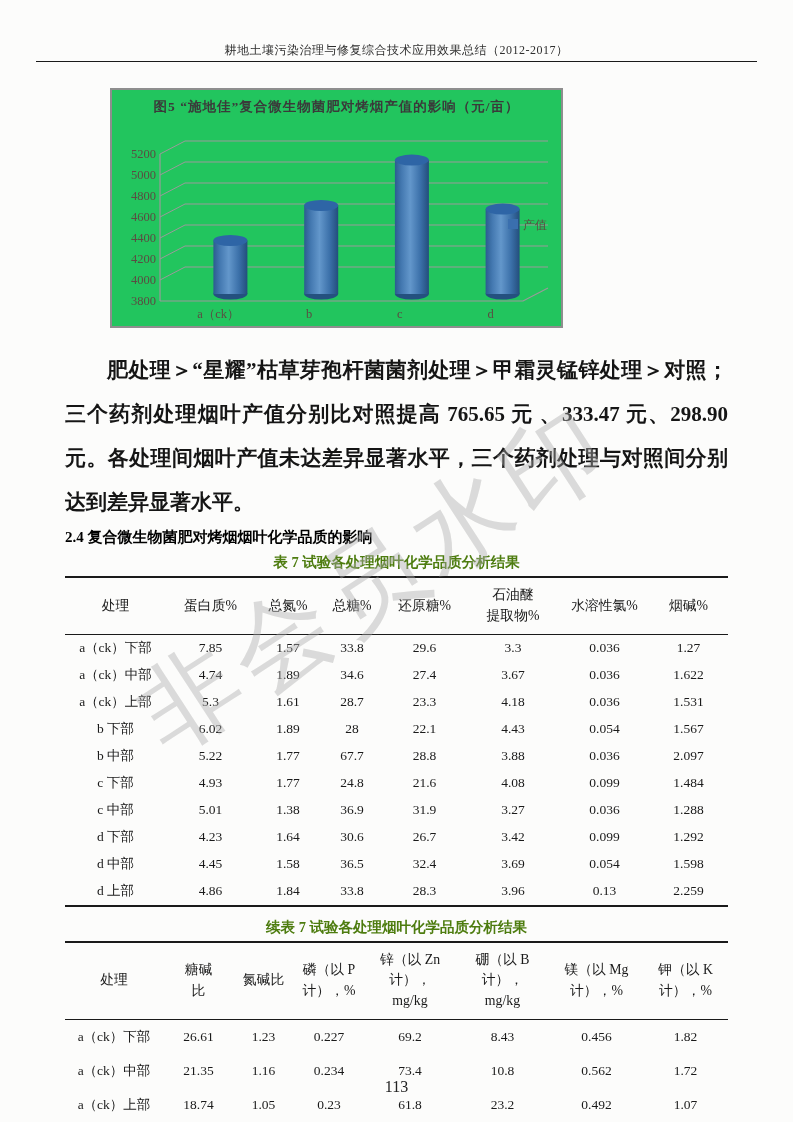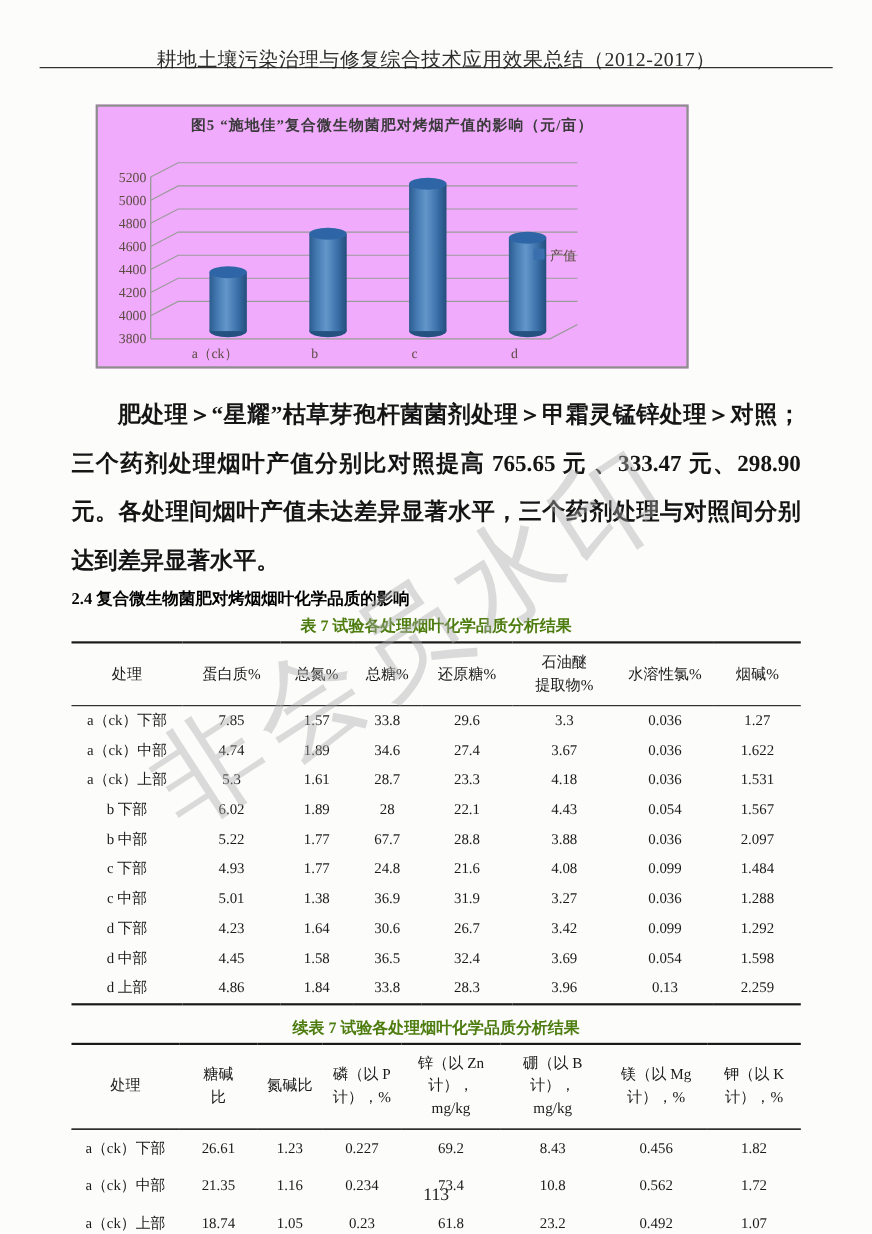--- a/index.html
+++ b/index.html
@@ -9,34 +9,34 @@
     width:793px;height:1122px;
     margin:0 auto;
     background:#fcfcfb;
     overflow:hidden;
     font-family:"Liberation Serif","DejaVu Serif",serif;
     color:#1c1c1c;
   }
   .doc-header{
     padding-top:42px;
     text-align:center;
-    font-size:18px;
+    font-size:12px;
     color:#2e2e2e;
     letter-spacing:.5px;
   }
   .header-rule{
     position:absolute;
     left:36px;right:36px;top:61px;
     border-top:1.6px solid #1a1a1a;
   }
   .chart-box{
-    width:539px;
-    margin:29px 0 0 87px;
+    width:453px;
+    margin:29px 0 0 110px;
     border:2px solid #8e8e8e;
-    background:#f0abfc;
+    background:#22c55e;
     box-sizing:border-box;
   }
   .chart-title{
     text-align:center;
     font-weight:bold;
     font-size:13.5px;
     color:#3a3a3a;
     padding:8px 6px 0;
     letter-spacing:1px;
   }

